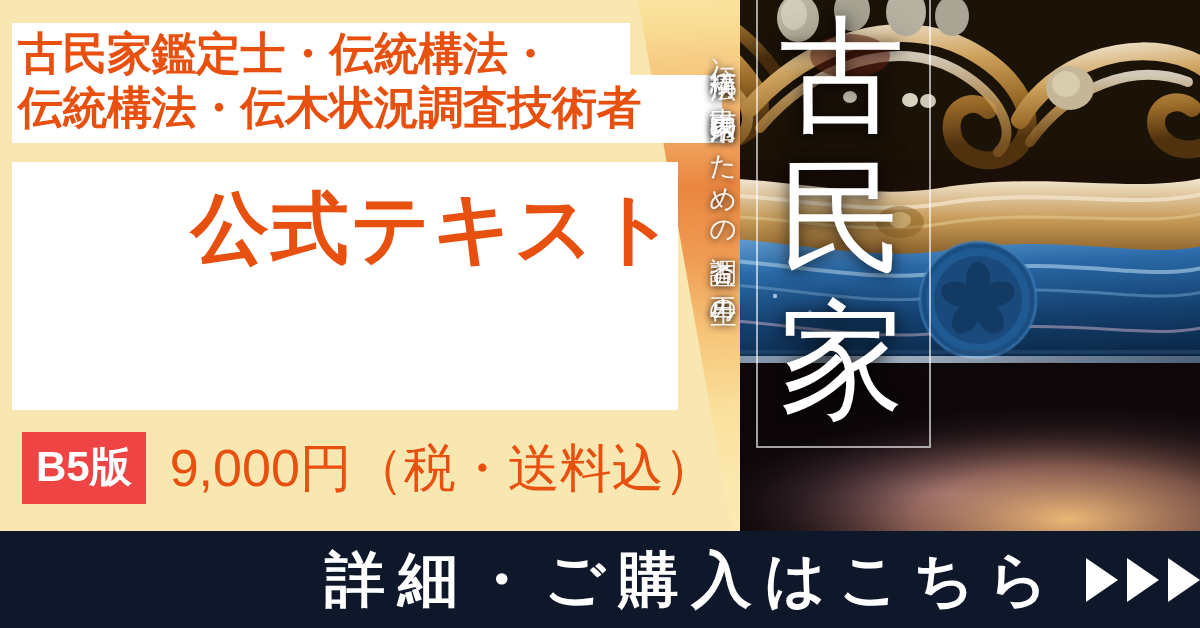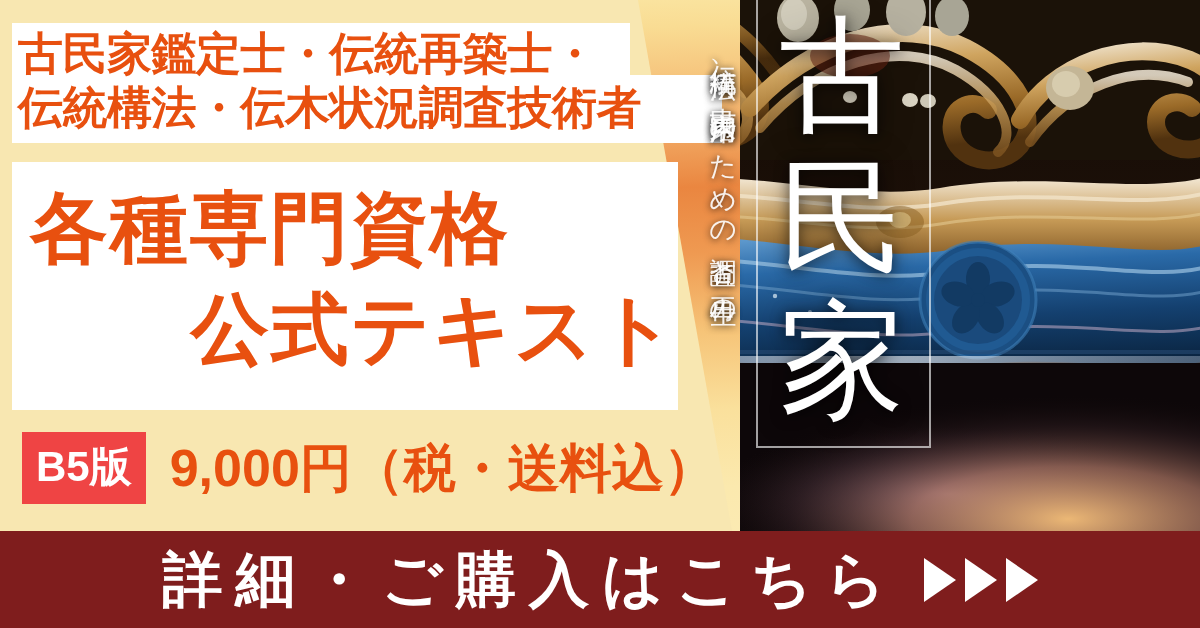--- a/index.html
+++ b/index.html
@@ -151,35 +151,35 @@
     font-weight:700;
     line-height:1;
     padding:14px 14px 16px 14px;
     letter-spacing:0;
     white-space:nowrap;
   }
   .price{
     margin-left:24px;
     color:#e8500f;
     font-size:52px;
-    font-weight:700;
+    font-weight:400;
     line-height:1;
     letter-spacing:0;
     white-space:nowrap;
   }
 
   
   .cta{
     position:absolute;
     left:0; top:531px;
     width:1200px; height:97px;
-    background:#7f1d1d;
+    background:#0f172a;
     display:flex;
     align-items:center;
-    justify-content:center;
+    justify-content:flex-end;
     z-index:9;
     cursor:pointer;
     font-family:Liberation Serif, serif;
   }
   .cta-label{
     color:#ffffff;
     font-size:60px;
     font-weight:700;
     letter-spacing:13px;
     line-height:1;
@@ -338,26 +338,25 @@
   </div>
 
   <div class="left-bg"></div>
   <div class="cream-wedge"></div>
 
   <div class="panel panel-a"></div>
   <div class="panel panel-b"></div>
   <div class="panel panel-c"></div>
 
   <div class="headline">
-    <span class="ln">古民家鑑定士・伝統再築士・</span>
+    <span class="ln">古民家鑑定士・伝統構法・</span>
     <span class="ln">伝統構法・伝木状況調査技術者</span>
   </div>
 
   <div class="bigtitle">
-    <span class="l1">各種専門資格</span>
     <span class="l2">公式テキスト</span>
   </div>
 
   <div class="price-row">
     <div class="badge">B5版</div>
     <div class="price">9,000円（税・送料込）</div>
   </div>
 
   <div class="cta">
     <div class="cta-label">詳細・ご購入はこちら</div>

